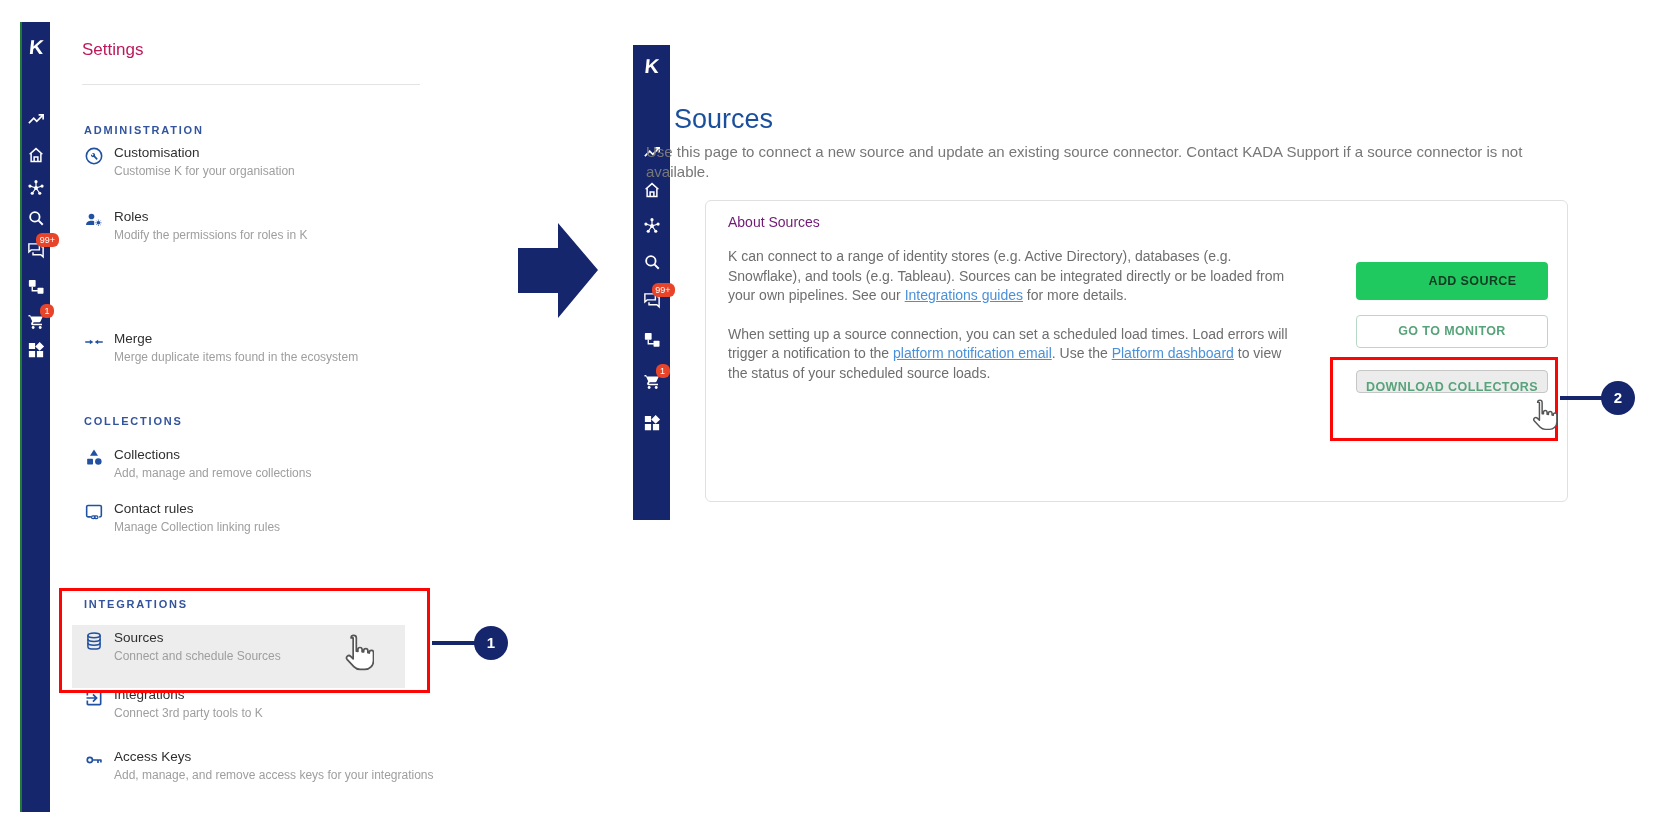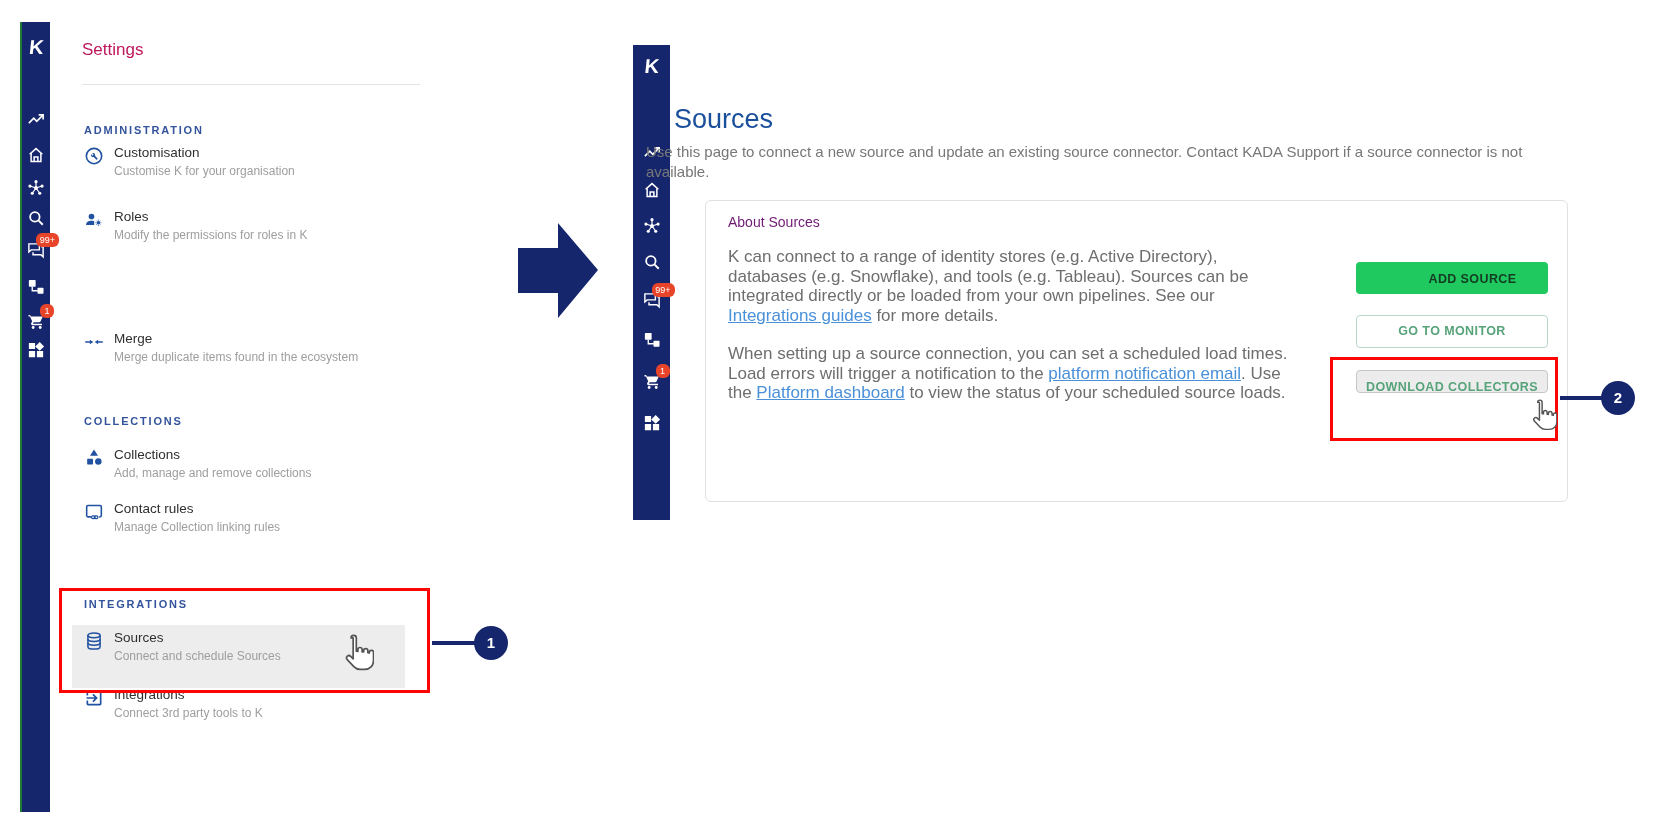--- a/index.html
+++ b/index.html
@@ -33,29 +33,29 @@
   .row-highlight { position:absolute; left:72px; top:625px; width:333px; height:63px; background:#ededed; z-index:0; }
   
   .big-arrow { position:absolute; left:518px; top:223px; }
   
   .page-title { position:absolute; left:674px; top:104px; font-size:27px; color:#1a4f9c; font-weight:500; }
   .page-desc  { position:absolute; left:646px; top:142px; width:885px; font-size:15px;
                 line-height:20px; color:#777; }
   .card { position:absolute; left:705px; top:200px; width:863px; height:302px;
           background:#fff; border:1px solid #e0e0e0; border-radius:6px; }
   .card-title { position:absolute; left:22px; top:13px; font-size:14px; color:#701a75; }
-  .card-body  { position:absolute; left:22px; top:46px; width:565px; font-size:17px;
+  .card-body  { position:absolute; left:22px; top:46px; width:565px; font-size:14px;
                 line-height:19.5px; color:#6e6e6e; }
   .card-body p { margin-bottom:19px; }
   .card-body a { color:#4a90d9; text-decoration:underline; cursor:pointer; }
   .btncol { position:absolute; left:650px; top:0; width:192px; }
   .btn { position:absolute; left:0; width:192px; text-align:center; font-size:12.5px;
          font-weight:bold; letter-spacing:.4px; border-radius:4px; cursor:pointer;
          font-family:"Liberation Sans", sans-serif; }
-  .btn-add      { top:61px;  height:32px; line-height:35px; background:#1fc95f; color:#133c22; border:none;padding-left:41px; }
+  .btn-add      { top:61px;  height:38px; line-height:35px; background:#1fc95f; color:#133c22; border:none;padding-left:41px; }
   .btn-monitor  { top:114px; height:33px; line-height:31px; background:#fff; color:#57a37a; border:1px solid #b9d8c5; }
   .btn-download { top:169px; height:23px; line-height:32px; background:#ececec; color:#57a37a; border:1px solid #c6c6c6; }
   
   .redbox { position:absolute; border:3px solid #fb0505; z-index:5; }
   .redbox-1 { left:59px;  top:588px; width:371px; height:105px; }
   .redbox-2 { left:1330px; top:357px; width:228px; height:84px; }
   .conn { position:absolute; height:4px; background:#16266d; z-index:5; }
   .conn-1 { left:432px; top:641px; width:44px; }
   .conn-2 { left:1560px; top:396px; width:43px; }
   .step-circle { position:absolute; width:34px; height:34px; border-radius:50%; background:#16266d;
@@ -287,20 +287,29 @@
   </div>
   <div class="srow" style="top:687px">
     <span class="it-icon">
         <svg>
           <use href="#i-exit"></use>
         </svg>
       </span>
     <span class="it-title">Integrations</span>
     <span class="it-sub">Connect 3rd party tools to K</span>
   </div>
+  <div class="srow" style="top:749px">
+    <span class="it-icon">
+        <svg>
+          <use href="#i-key"></use>
+        </svg>
+      </span>
+    <span class="it-title">Access Keys</span>
+    <span class="it-sub">Add, manage, and remove access keys for your integrations</span>
+  </div>
 
   <svg class="big-arrow" width="80" height="95" viewBox="0 0 80 95">
     <polygon points="0,25 40,25 40,0 80,47 40,95 40,70 0,70" fill="#16266d"></polygon>
   </svg>
 
   <aside class="sb sb-right">
     <div class="k-logo" style="top:10px"><span>K</span></div>
     <span class="sbi" style="top:98px">
         <svg>
           <use href="#i-trend"></use>

